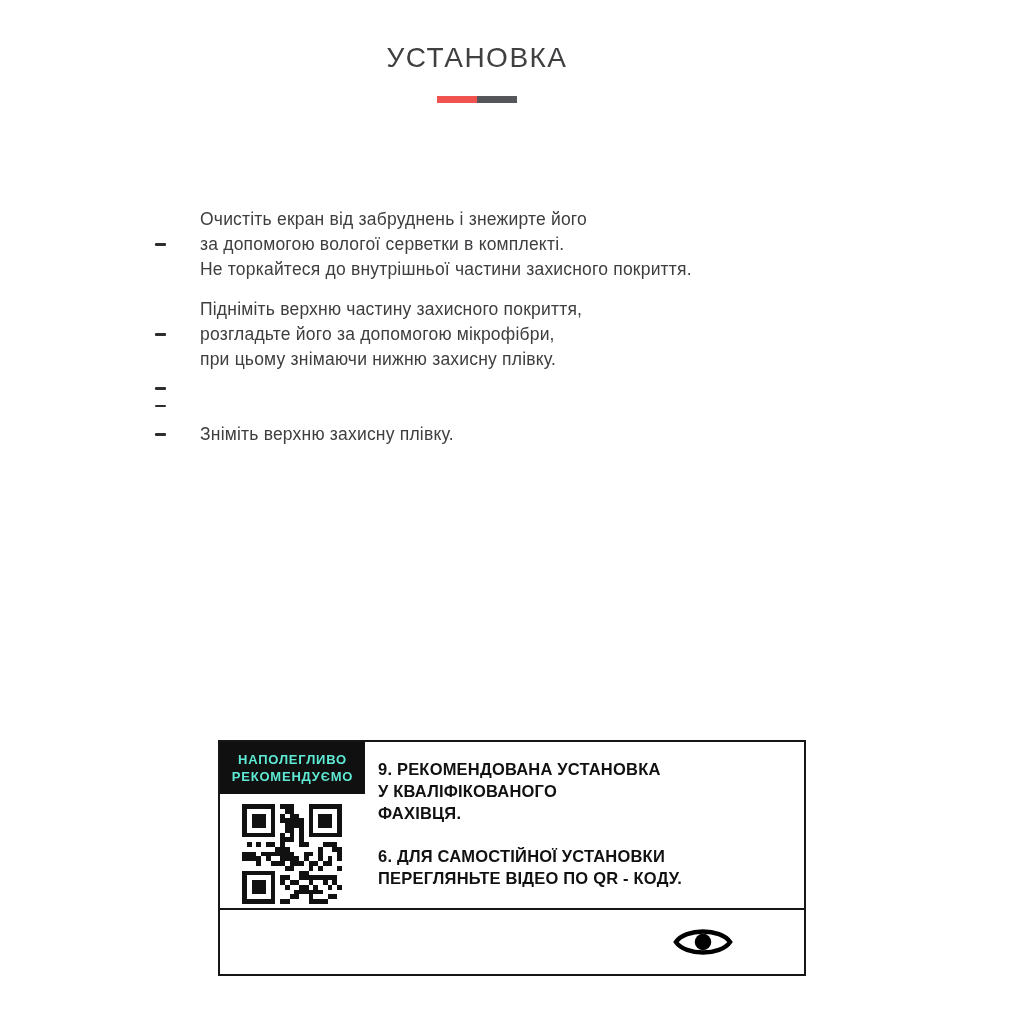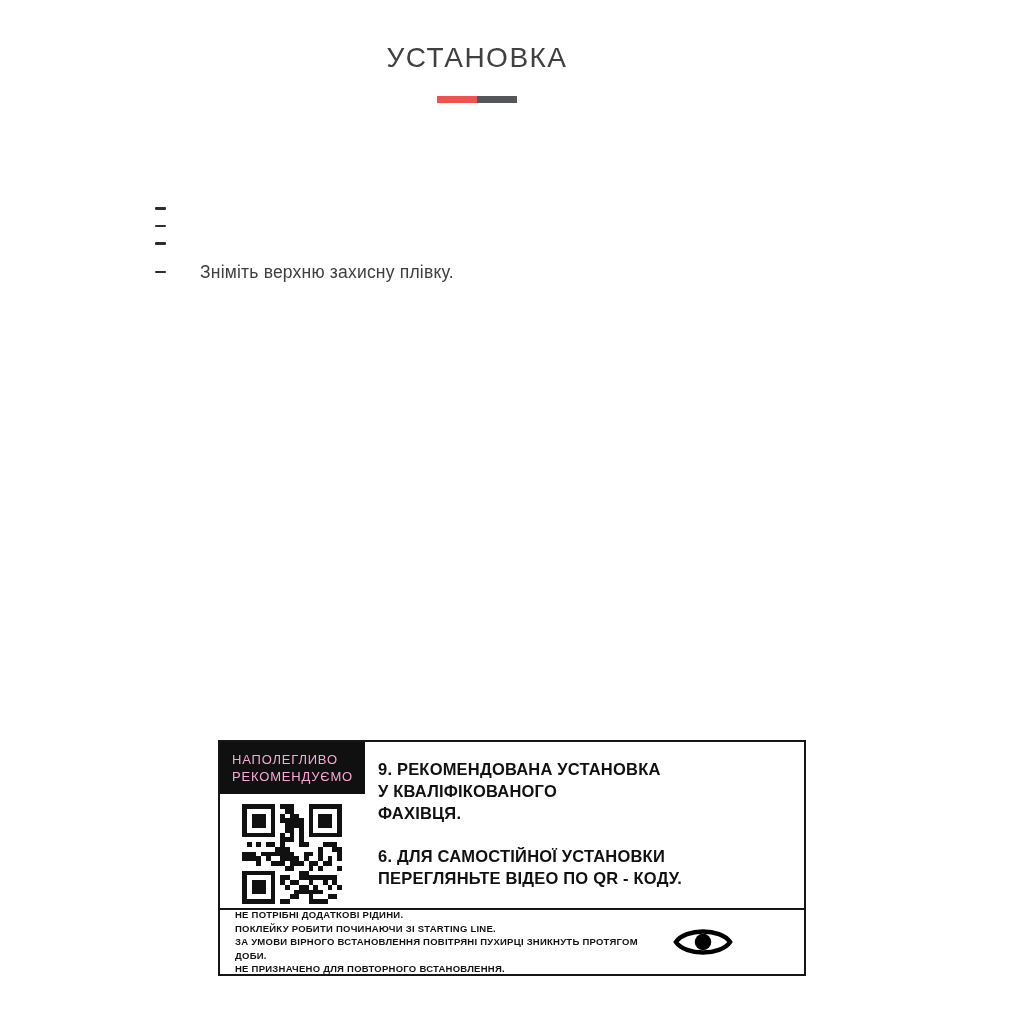--- a/index.html
+++ b/index.html
@@ -63,23 +63,24 @@
   .rec-box{
     position:absolute;left:218px;top:740px;
     width:588px;height:236px;
     border:2px solid #161616;
     background:#fff;
   }
   .rec-header{
     position:absolute;left:0;top:0;
     width:145px;height:52px;
     background:#101010;
-    color:#f9a8d4;
+    color:#5eead4;
     display:flex;align-items:center;justify-content:center;
-    font-size:13px;font-weight:400;
+    text-align:center;
+    font-size:13px;font-weight:700;
     letter-spacing:0.8px;
     line-height:17px;
     white-space:pre-line;
   }
   .qr-wrap{
     position:absolute;left:22px;top:62px;
     width:100px;height:100px;
   }
   .rec-items{
     position:absolute;left:158px;top:16px;width:410px;
@@ -125,20 +126,31 @@
       <span class="seg-red"></span>
       <span class="seg-gray"></span>
     </div>
   </div>
 
   <div class="steps">
     <div class="step">
       <div class="bullet-col">
           <span class="dash"></span>
         </div>
+      <div class="step-text">Очистіть екран від забруднень і знежирте його
+за допомогою вологої серветки в комплекті.
+Не торкайтеся до внутрішньої частини захисного покриття.</div>
+    </div>
+    <div class="step">
+      <div class="bullet-col">
+          <span class="dash"></span>
+        </div>
+      <div class="step-text">Підніміть верхню частину захисного покриття,
+розгладьте його за допомогою мікрофібри,
+при цьому знімаючи нижню захисну плівку.</div>
     </div>
     <div class="step">
       <div class="bullet-col">
           <span class="dash"></span>
         </div>
     </div>
     <div class="step">
       <div class="bullet-col">
           <span class="dash"></span>
         </div>
@@ -390,24 +402,20 @@
 
     <div class="rec-items">
       <div class="rec-item">9. РЕКОМЕНДОВАНА УСТАНОВКА
 У КВАЛІФІКОВАНОГО
 ФАХІВЦЯ.</div>
       <div class="rec-item">6. ДЛЯ САМОСТІЙНОЇ УСТАНОВКИ
 ПЕРЕГЛЯНЬТЕ ВІДЕО ПО QR - КОДУ.</div>
     </div>
 
     <div class="rec-footer">
-      <div class="footer-text">НЕ ПОТРІБНІ ДОДАТКОВІ РІДИНИ.
-ПОКЛЕЙКУ РОБИТИ ПОЧИНАЮЧИ ЗІ STARTING LINE.
-ЗА УМОВИ ВІРНОГО ВСТАНОВЛЕННЯ ПОВІТРЯНІ ПУХИРЦІ ЗНИКНУТЬ ПРОТЯГОМ ДОБИ.
-НЕ ПРИЗНАЧЕНО ДЛЯ ПОВТОРНОГО ВСТАНОВЛЕННЯ.</div>
       <div class="eye">
         <svg viewBox="0 0 64 40" width="62" height="40" aria-hidden="true">
           <path d="M4 20 C 14 5.5, 50 5.5, 60 20 C 50 34.5, 14 34.5, 4 20 Z" fill="none" stroke="#000000" stroke-width="4.5"></path>
           <circle cx="32" cy="20" r="8.5" fill="#000000"></circle>
         </svg>
       </div>
     </div>
   </div>
 
 </div>

